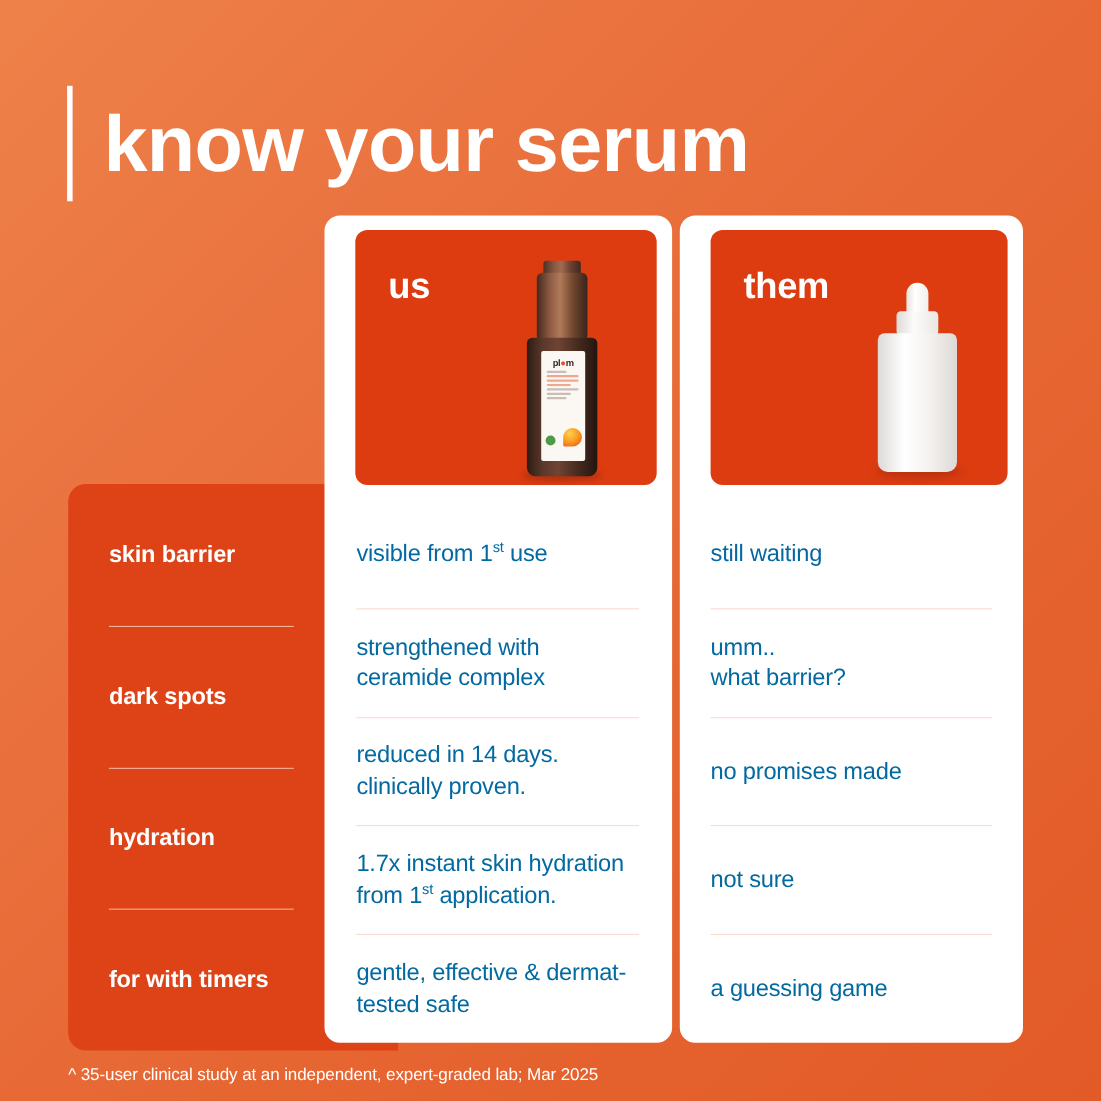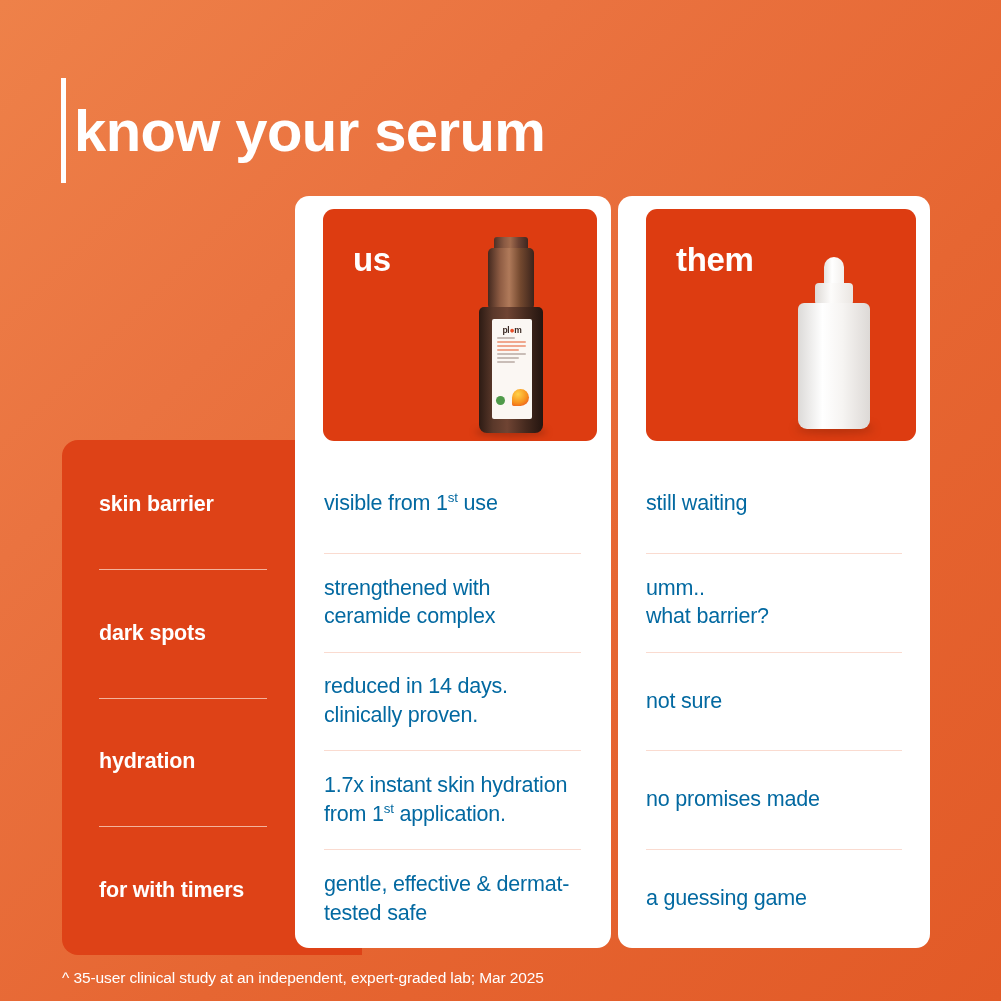--- a/index.html
+++ b/index.html
@@ -29,23 +29,23 @@
     display: flex;
     align-items: center;
   }
   #heading-rule {
     width: 5px;
     height: 105px;
     background: #ffffff;
     flex: 0 0 auto;
   }
   #heading-text {
-    margin-left: 8px;
+    margin-left: 28px;
     color: #ffffff;
-    font-size: 58px;
+    font-size: 72px;
     font-weight: 700;
     letter-spacing: -0.6px;
     line-height: 1;
     white-space: nowrap;
   }
 
   
   #label-panel {
     position: absolute;
     left: 62px;
@@ -409,24 +409,24 @@
 
     <div class="rows them">
       <div class="cell">
         <div class="cell-text" style="white-space:pre-line">still waiting</div>
       </div>
       <div class="cell">
         <div class="cell-text" style="white-space:pre-line">umm..
 what barrier?</div>
       </div>
       <div class="cell">
+        <div class="cell-text" style="white-space:pre-line">no promises made</div>
+      </div>
+      <div class="cell">
         <div class="cell-text" style="white-space:pre-line">not sure</div>
-      </div>
-      <div class="cell">
-        <div class="cell-text" style="white-space:pre-line">no promises made</div>
       </div>
       <div class="cell">
         <div class="cell-text" style="white-space:pre-line">a guessing game</div>
       </div>
     </div>
   </div>
 
   <div id="footnote">^ 35-user clinical study at an independent, expert-graded lab; Mar 2025</div>
 
 </div>

